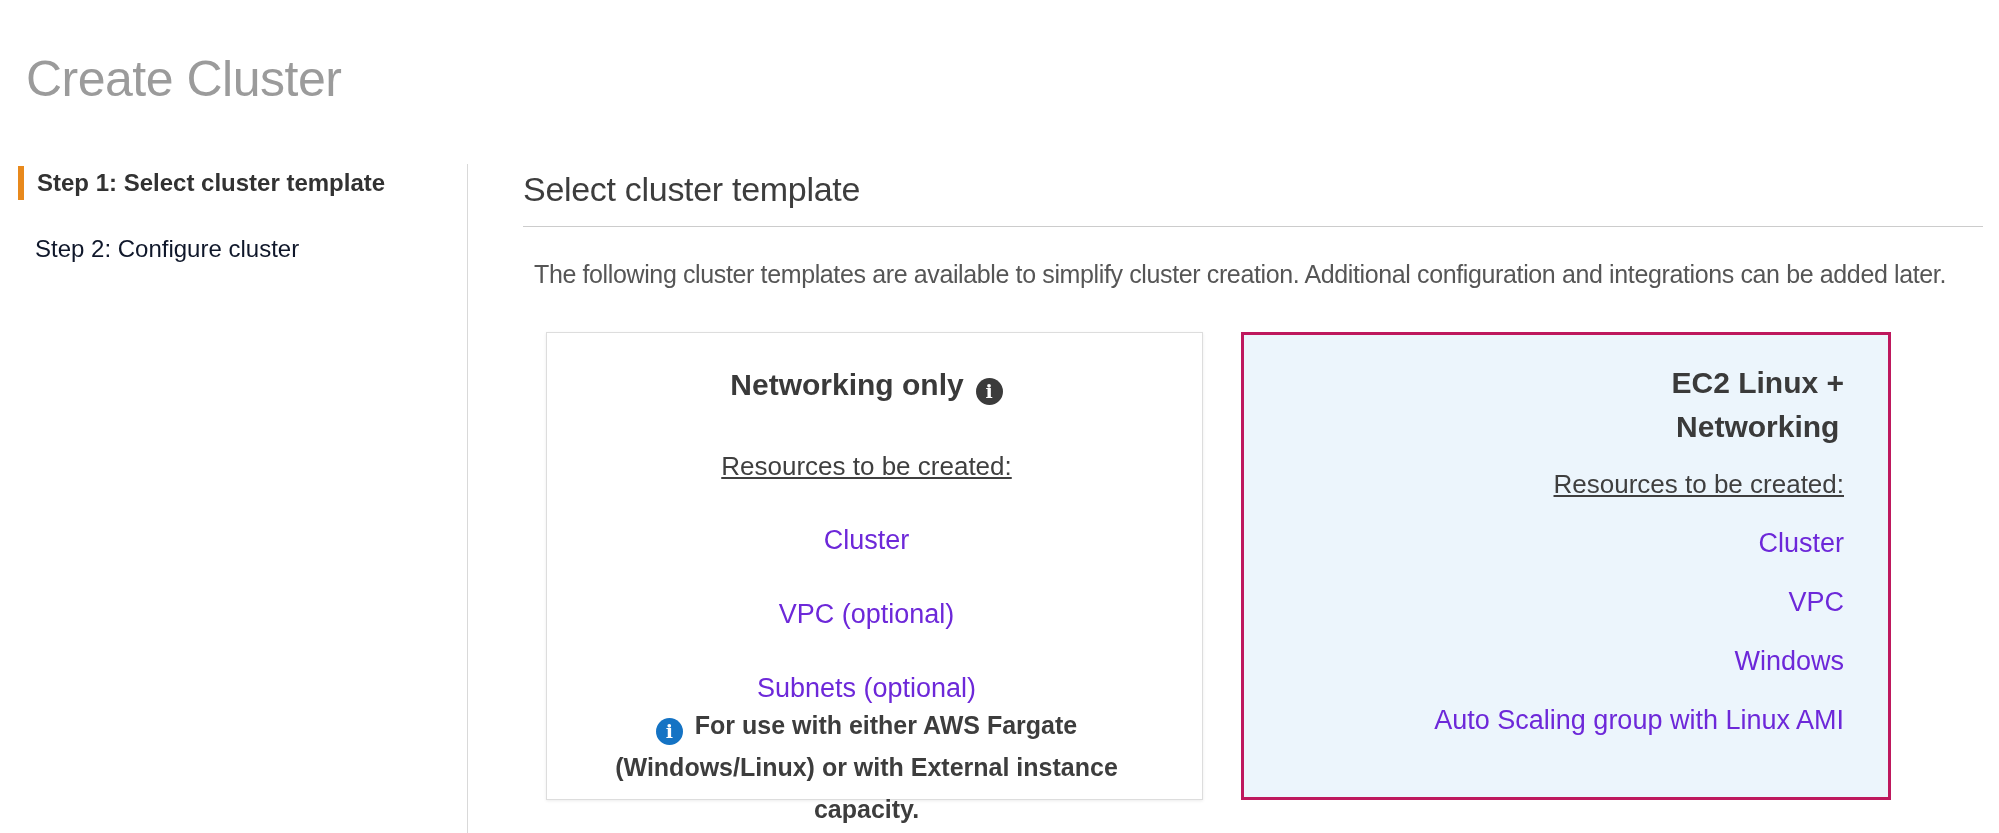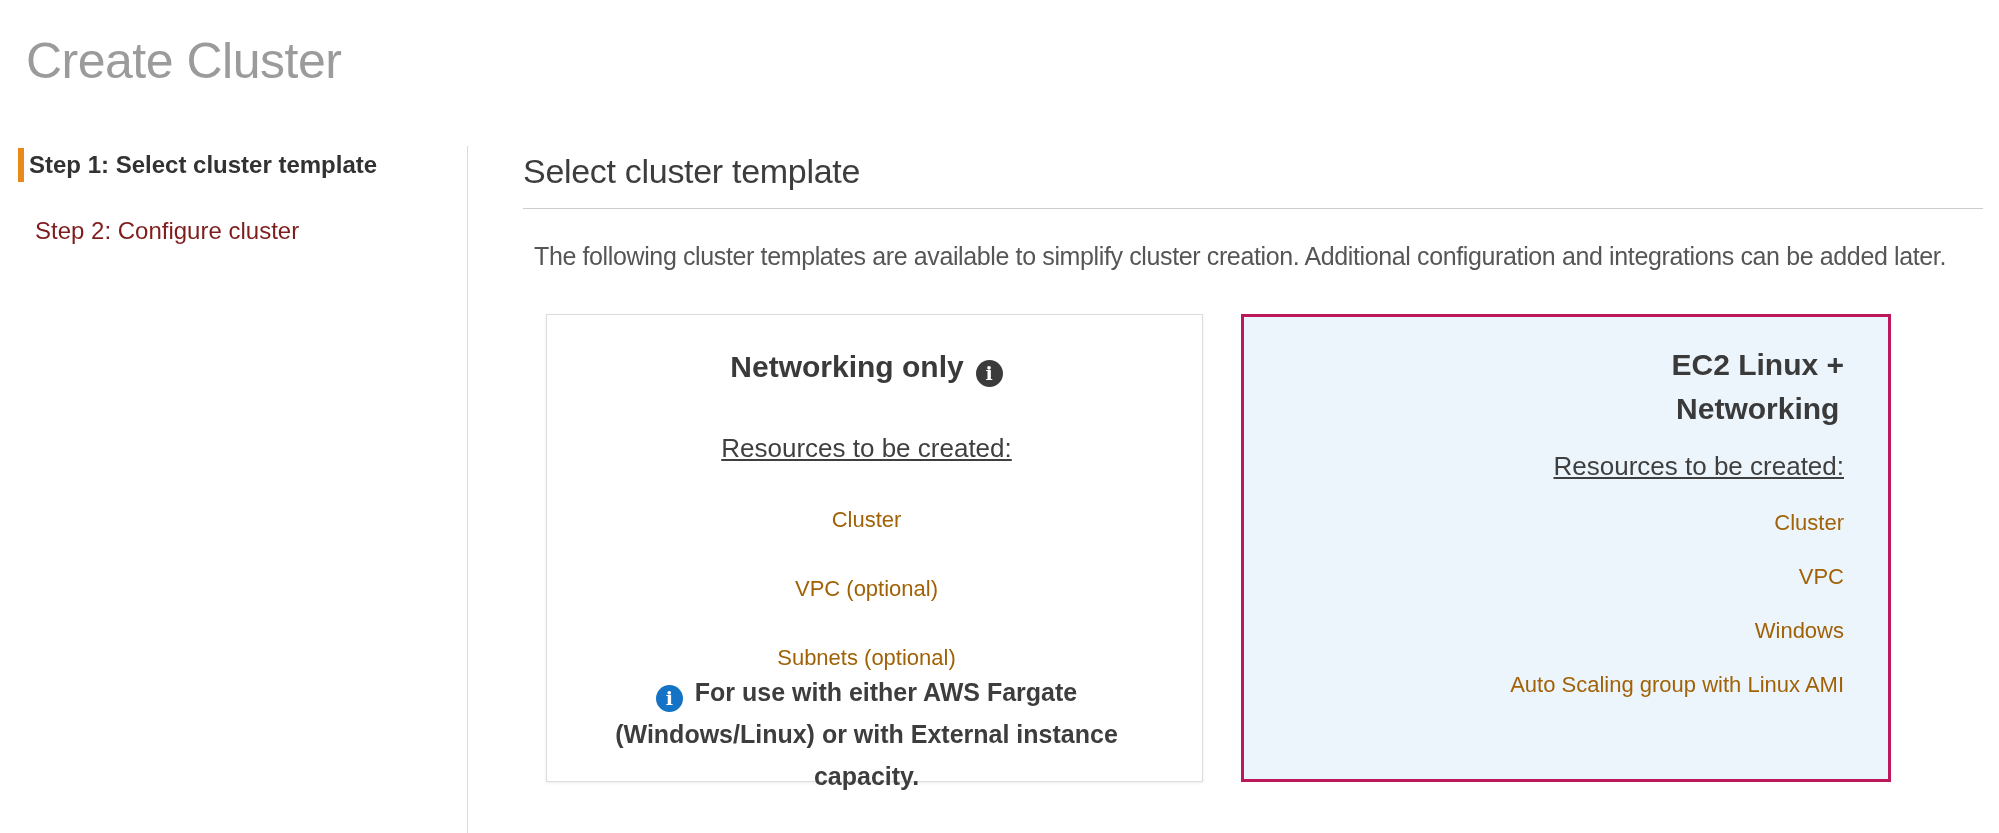--- a/index.html
+++ b/index.html
@@ -9,21 +9,21 @@
     height: 833px;
     overflow: hidden;
     font-family: "Liberation Sans", sans-serif;
     color: #3f3f3f;
     display: flex;
     flex-direction: column;
   }
 
   
   .page-title {
-    margin: 32px 0 0 26px;
+    margin: 50px 0 0 26px;
     font-size: 50px;
     line-height: 58px;
     font-weight: 400;
     color: #9b9b9b;
     letter-spacing: -0.5px;
   }
 
   
   .layout {
     display: flex;
@@ -35,30 +35,30 @@
   
   .sidebar {
     width: 468px;
     flex: 0 0 468px;
     border-right: 1px solid #d9d9d9;
     padding-top: 2px;
   }
   .step {
     font-size: 24px;
     line-height: 34px;
-    color: #7f1d1d;
+    color: #0f172a;
     margin-left: 35px;
     cursor: pointer;
   }
   .step.active {
     font-weight: bold;
     color: #323232;
     margin-left: 18px;
     border-left: 6px solid #e8891c;
-    padding-left: 5px;
+    padding-left: 13px;
   }
   .step + .step { margin-top: 32px; }
 
   
   .main {
     flex: 1;
     padding: 2px 16px 0 55px;
   }
   .section-heading {
     font-size: 34px;
@@ -146,22 +146,22 @@
   .resources-heading {
     margin-top: 44px;
     font-size: 26px;
     color: #3f3f3f;
     text-decoration: underline;
   }
   .card.selected .resources-heading { margin-top: 20px; }
 
   .resource-item {
     margin-top: 43px;
-    font-size: 22px;
-    color: #a16207;
+    font-size: 27px;
+    color: #6d28d9;
   }
   .card.selected .resource-item { margin-top: 28px; }
 
   .card-note {
     margin-top: auto;
     max-width: 590px;
     font-size: 25px;
     line-height: 42px;
     font-weight: bold;
     color: #3d3d3d;

